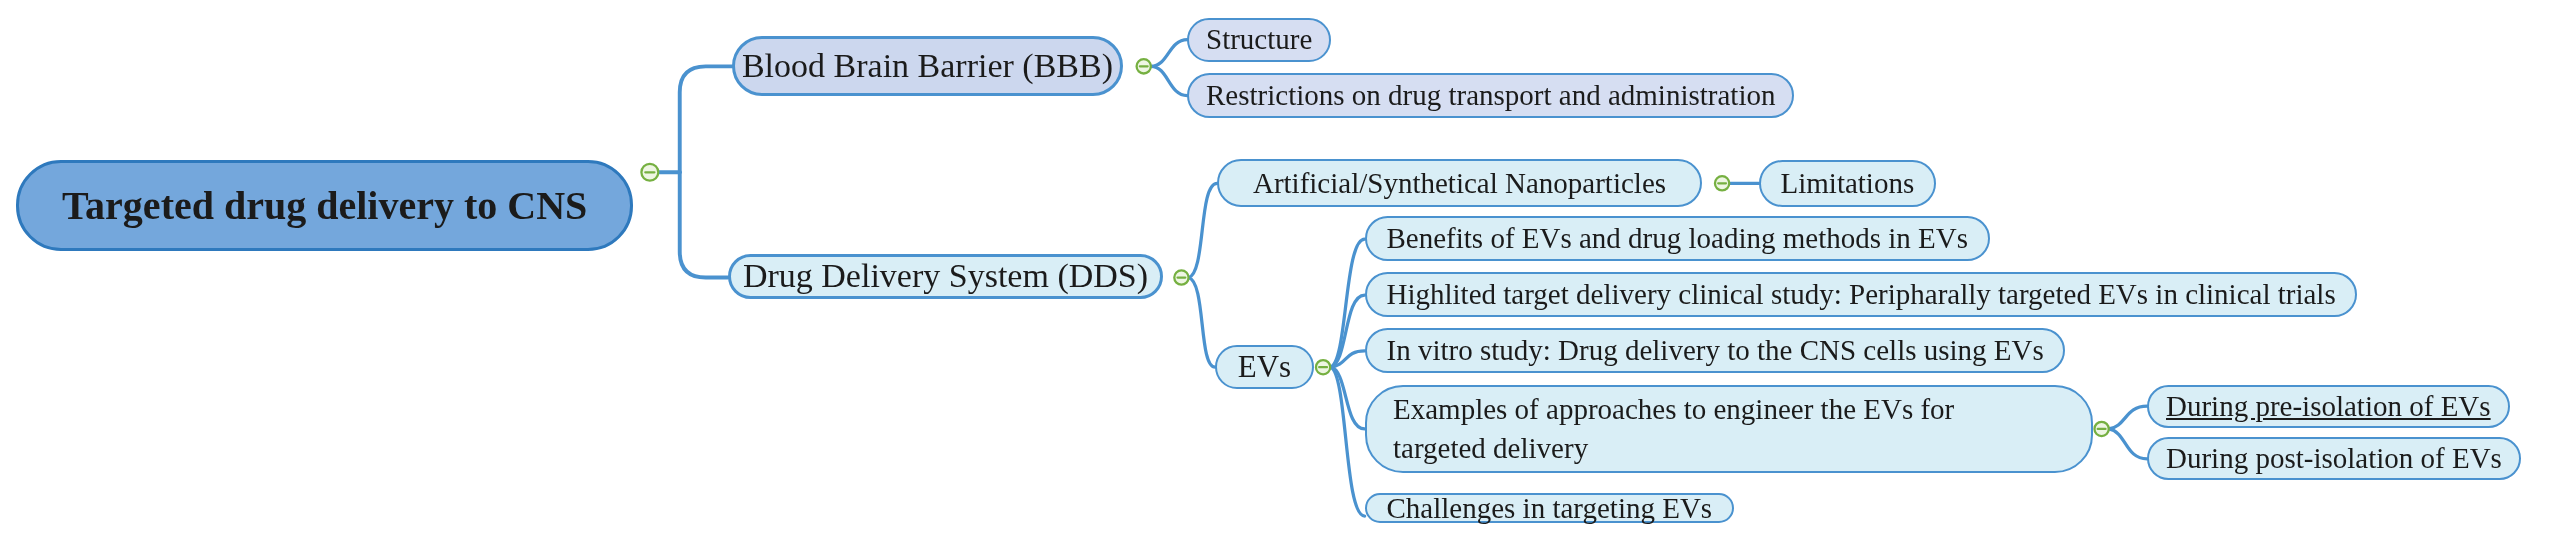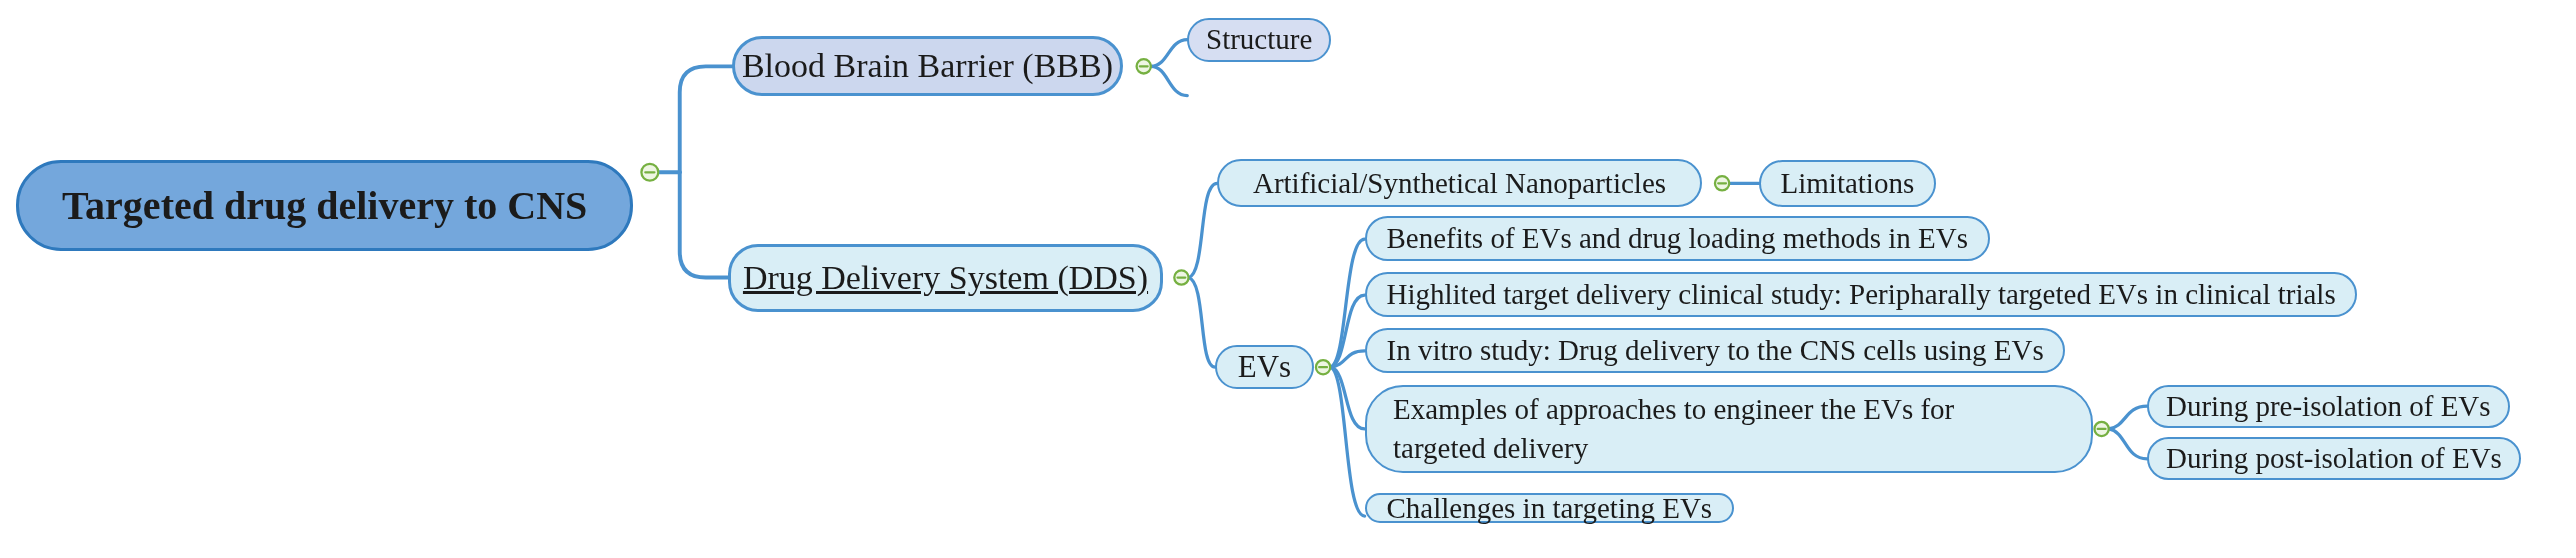--- a/index.html
+++ b/index.html
@@ -22,32 +22,32 @@
         background:var(--cyan-fill);border:2.6px solid var(--node-border);border-radius:23.4px;}
   .lvl1{font-size:34px;border-width:3.2px;border-radius:30px;}
   .lav{background:var(--branch-lavender-fill);}
   .lav-leaf{background:var(--leaf-lavender-fill);}
   .pad{padding:0 19.5px;align-items:center;}
   .n-root{left:16.2px;top:127px;width:617px;height:91px;font-size:40px;font-weight:bold;
           background:var(--root-fill);border:3.9px solid var(--root-border);border-radius:45px;margin-top:33px;}
   .n-bbb{left:732px;top:36px;width:391px;height:60px;}
   .n-structure{left:1187px;top:17.5px;height:44px;padding:0 17px;border-radius:22px;align-items:center;}
   .n-restrictions{left:1187px;top:73px;height:45px;padding:0 17px;border-radius:23px;}
-  .n-dds{left:728px;top:244px;width:435px;height:68px;text-decoration:underline;}
+  .n-dds{left:728px;top:254px;width:435px;height:45px;}
   .n-nano{left:1217px;top:159px;width:485px;height:48px;border-radius:24px;}
   .n-limitations{left:1759px;top:160px;height:47px;padding:0 19.5px;}
   .n-evs{left:1215px;top:345px;width:99px;height:44px;font-size:31px;border-radius:22px;}
   .n-benefits{left:1365px;top:216px;height:45px;border-radius:23px;}
   .n-clinical{left:1365px;top:272px;height:45px;border-radius:23px;}
   .n-invitro{left:1365px;top:328px;height:45px;border-radius:23px;}
   .n-examples{left:1365px;top:385px;width:728px;height:88px;border-radius:38px;
               justify-content:flex-start;padding-left:26px;}
   .n-examples .lbl{white-space:normal;max-width:637px;line-height:1.34;}
   .n-challenges{left:1365px;top:493px;height:30px;border-radius:23px;}
-  .n-pre{left:2147px;top:385px;height:43px;padding:18px 17px;border-radius:21.4px;}
+  .n-pre{left:2147px;top:385px;height:43px;padding:18px 17px;border-radius:21.4px;text-decoration:underline;}
   .n-post{left:2147px;top:437px;height:43px;padding:0 17px;border-radius:21.4px;}
 </style>
 </head>
 <body>
 
 <div class="canvas">
 
   <svg class="wires" viewBox="0 0 3964 860">
 
     <path class="edge thick" d="M1013 265 H1046"></path>
@@ -100,20 +100,23 @@
   <div class="node n-root">
     <span class="lbl">Targeted drug delivery to CNS</span>
   </div>
 
   <div class="node lvl1 lav n-bbb">
     <span class="lbl">Blood Brain Barrier (BBB)</span>
   </div>
   <div class="node lav-leaf n-structure">
     <span class="lbl">Structure</span>
   </div>
+  <div class="node lav-leaf n-restrictions">
+    <span class="lbl">Restrictions on drug transport and administration</span>
+  </div>
 
   <div class="node lvl1 n-dds">
     <span class="lbl">Drug Delivery System (DDS)</span>
   </div>
   <div class="node n-nano">
     <span class="lbl">Artificial/Synthetical Nanoparticles</span>
   </div>
   <div class="node n-limitations">
     <span class="lbl">Limitations</span>
   </div>

